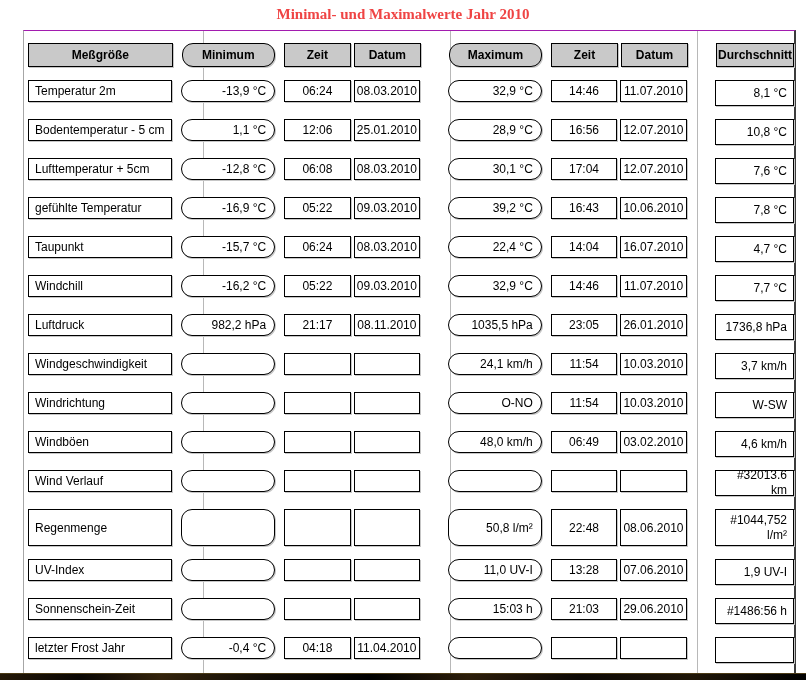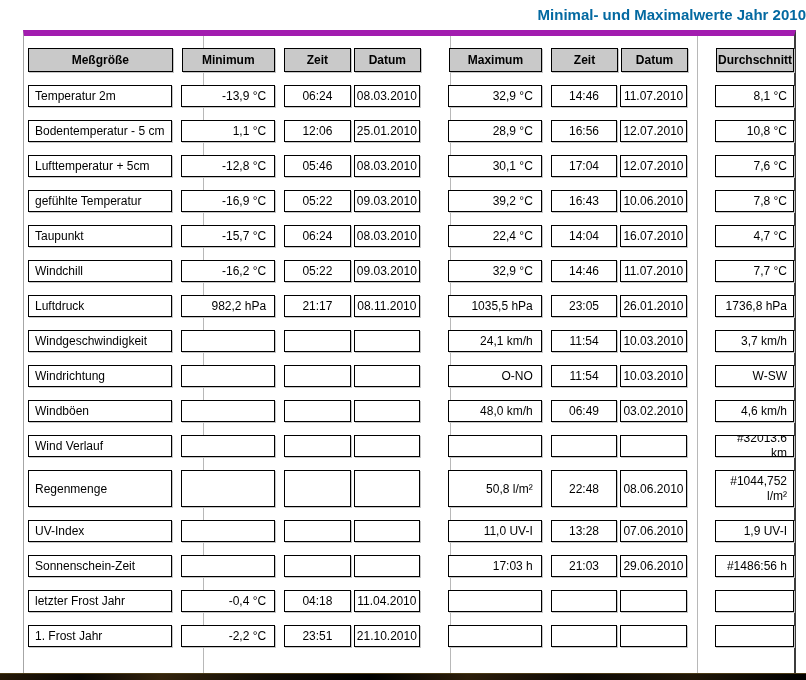--- a/index.html
+++ b/index.html
@@ -6,27 +6,27 @@
   html, body { margin: 0; padding: 0; }
   body {
     width: 806px; height: 680px;
     position: relative;
     background: #ffffff;
     font-family: "Liberation Sans", sans-serif;
     overflow: hidden;
   }
   .page-title {
     position: absolute; top: 6px; left: 0; width: 100%;
-    text-align: right;
-    font-size: 15px; font-weight: bold; color: #0369a1;
+    text-align: center;
+    font-size: 15px; font-weight: bold; color: #ef4444; font-family: Liberation Serif, serif;
   }
   .outer {
     position: absolute; left: 23px; top: 30px;
     width: 773px; height: 650px;
-    border-top: 6px solid #a21caf;
+    border-top: 1px solid #a21caf;
     border-left: 1px solid #a6a6a6;
     border-right: 2px solid #3c3c3c;
     padding: 12px 0 0 4px;
     background: #fff;
   }
   .vsep {
     position: absolute; top: 0; bottom: 0; width: 1px;
     background: #b8b8b8;
   }
   .vsep1 { left: 179px; }
@@ -38,24 +38,24 @@
     border: 1px solid #000;
     background: #fff;
     display: flex; align-items: center;
     font-size: 12px; color: #000;
     box-shadow: 1px 1px 0 #c6c6c6;
     white-space: normal;
     overflow: hidden;
   }
   .row.tall .cell { height: 37px; }
   .c-label { width: 171px; margin-right: 9px; padding-left: 6px; justify-content: flex-start; }
-  .c-val   { width: 110px;  margin-right: 9px; padding-right: 8px; justify-content: flex-end; }
+  .c-val   { width: 110px;  margin-right: 9px; padding-right: 8px; justify-content: flex-end; border-radius: 11px; }
   .c-zeit  { width: 79px;  margin-right: 3px; justify-content: center; }
   .c-datum { width: 79px;  margin-right: 28px; justify-content: center; }
-  .c-avg   { width: 92px;  padding: 0 6px; justify-content: flex-end; text-align: right; line-height: 15px; }
+  .c-avg   { width: 92px;  padding: 12px 6px; justify-content: flex-end; text-align: right; line-height: 15px; }
   .header-row .cell {
     background: #c9c9c9;
     font-weight: bold;
     justify-content: center;
     height: 24px;
     padding: 0;
     text-align: center;
   }
   .bottom-band {
     position: absolute; left: 0; right: 0; bottom: 0; height: 7px;
@@ -103,21 +103,21 @@
     <div class="cell c-zeit">12:06</div>
     <div class="cell c-datum">25.01.2010</div>
     <div class="cell c-val">28,9 °C</div>
     <div class="cell c-zeit">16:56</div>
     <div class="cell c-datum">12.07.2010</div>
     <div class="cell c-avg">10,8 °C</div>
   </div>
       <div class="row">
     <div class="cell c-label">Lufttemperatur + 5cm</div>
     <div class="cell c-val">-12,8 °C</div>
-    <div class="cell c-zeit">05:46</div>
+    <div class="cell c-zeit">06:08</div>
     <div class="cell c-datum">08.03.2010</div>
     <div class="cell c-val">30,1 °C</div>
     <div class="cell c-zeit">17:04</div>
     <div class="cell c-datum">12.07.2010</div>
     <div class="cell c-avg">7,6 °C</div>
   </div>
       <div class="row">
     <div class="cell c-label">gefühlte Temperatur</div>
     <div class="cell c-val">-16,9 °C</div>
     <div class="cell c-zeit">05:22</div>
@@ -215,21 +215,21 @@
     <div class="cell c-val">11,0 UV-I</div>
     <div class="cell c-zeit">13:28</div>
     <div class="cell c-datum">07.06.2010</div>
     <div class="cell c-avg">1,9 UV-I</div>
   </div>
       <div class="row">
     <div class="cell c-label">Sonnenschein-Zeit</div>
     <div class="cell c-val"></div>
     <div class="cell c-zeit"></div>
     <div class="cell c-datum"></div>
-    <div class="cell c-val">17:03 h</div>
+    <div class="cell c-val">15:03 h</div>
     <div class="cell c-zeit">21:03</div>
     <div class="cell c-datum">29.06.2010</div>
     <div class="cell c-avg">#1486:56 h</div>
   </div>
       <div class="row">
     <div class="cell c-label">letzter Frost Jahr</div>
     <div class="cell c-val">-0,4 °C</div>
     <div class="cell c-zeit">04:18</div>
     <div class="cell c-datum">11.04.2010</div>
     <div class="cell c-val"></div>

